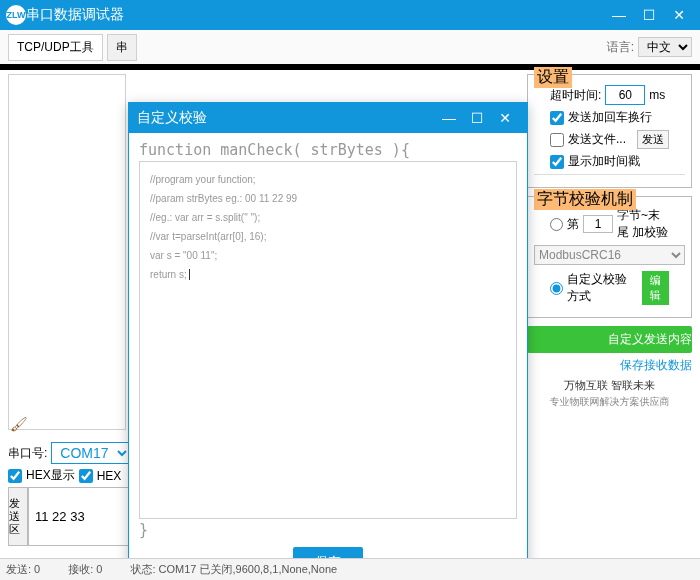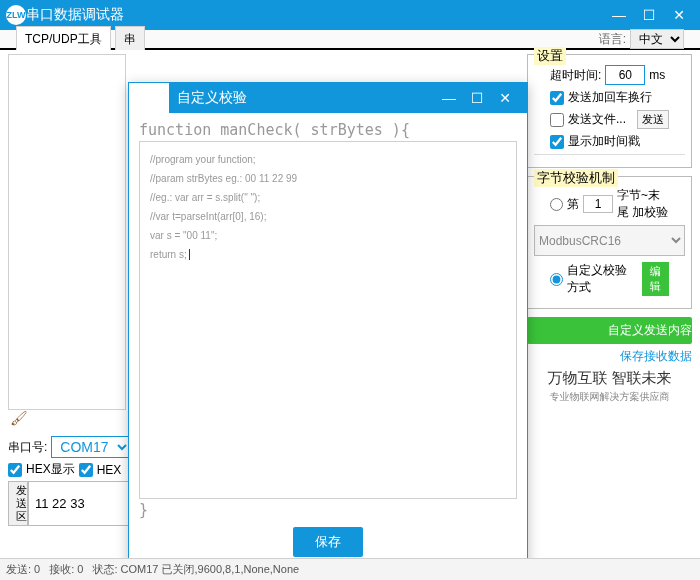--- a/index.html
+++ b/index.html
@@ -5,62 +5,62 @@
 * { box-sizing: border-box; margin: 0; padding: 0; font-family: "Microsoft YaHei", Arial, sans-serif; }
 body { width: 700px; height: 580px; overflow: hidden; background: #fff; }
 
 
 .main-titlebar { height: 30px; background: #1296db; display: flex; align-items: center; padding: 0 6px; color: #fff; }
 .main-titlebar .logo { width: 20px; height: 20px; border-radius: 50%; background: #fff; color: #1296db; font-size: 9px; font-weight: bold; display: flex; align-items: center; justify-content: center; }
 .main-titlebar .title { flex: 1; font-size: 14px; }
 .main-titlebar .winbtn { width: 30px; height: 30px; display: flex; align-items: center; justify-content: center; font-size: 14px; cursor: pointer; }
 
 
-.toolbar { height: 20px; border-bottom: 2px solid #000000; display: flex; align-items: center; font-size: 12px; padding: 0 16px; background: #fafafa; }
+.toolbar { height: 40px; border-bottom: 6px solid #000000; display: flex; align-items: center; font-size: 12px; padding: 0 8px; background: #fafafa; }
 .toolbar .tab { padding: 4px 8px; border: 1px solid #d0d0d0; margin-right: 4px; background: #fff; cursor: pointer; }
 .toolbar .sp { flex: 1; }
 .toolbar .lang { color: #666; }
 .toolbar select { border: 1px solid #ccc; font-size: 12px; padding: 1px 4px; margin-left: 4px; }
 
 
 .main-area { position: relative; height: 480px; background: #fff; }
 
 
 .right-panel { position: absolute; top: 4px; right: 8px; width: 165px; font-size: 12px; }
 .fieldset { border: 1px solid #bbb; padding: 6px 6px 8px 6px; margin-bottom: 8px; position: relative; background: #fff; }
-.fieldset .legend { position: absolute; top: -8px; left: 6px; background: #fef9c3; padding: 0 3px; font-size: 13px; }
+.fieldset .legend { position: absolute; top: -8px; left: 6px; background: #fdba74; padding: 0 3px; font-size: 16px; }
 .row { display: flex; align-items: center; margin: 4px 16px; gap: 4px; }
 input.num { width: 40px; border: 1px solid #1296db; text-align: center; font-size: 12px; height: 20px; }
 input.small { width: 30px; border: 1px solid #bbb; text-align: center; font-size: 12px; height: 18px; }
 input[type=checkbox] { accent-color: #1296db; width: 14px; height: 14px; }
 input[type=radio] { accent-color: #1296db; }
 .btn-mini { border: 1px solid #bbb; background: #f5f5f5; font-size: 11px; padding: 1px 4px; cursor: pointer; }
 .btn-green { background: #3ac33a; color: #fff; border: none; padding: 5px 0; width: 100%; text-align: right; cursor: pointer; font-size: 12px; border-radius: 2px; }
-.select-full { width: 100%; border: 1px solid #bbb; font-size: 12px; height: 31px; color: #888; background: #f5f5f5; }
+.select-full { width: 100%; border: 1px solid #bbb; font-size: 12px; height: 20px; color: #888; background: #f5f5f5; }
 .link { color: #1296db; cursor: pointer; text-align: right; display: block; margin: 4px 0; }
 .slogan { text-align: center; margin-top: 4px; }
-.slogan .big { font-size: 15px; color: #333; font-weight: 500; }
+.slogan .big { font-size: 11px; color: #333; font-weight: 500; }
 .slogan .small { font-size: 10px; color: #888; margin-top: 2px; }
 
 
 .bottom-left { position: absolute; left: 8px; bottom: 4px; right: 180px; font-size: 12px; }
 .port-row { display: flex; align-items: center; gap: 4px; margin: 3px 0; }
 .combo { border: 1px solid #1296db; height: 22px; padding: 0 4px; font-size: 14px; color: #1296db; background: #fff; }
 .brush-icon { width: 22px; height: 22px; text-align: center; font-size: 14px; color: #8b5a2b; margin-bottom: 4px; }
 .sendbox { display: flex; align-items: stretch; gap: 0; }
-.sendbox .lbl { width: 20px; line-height: 13px; background: #f0f0f0; border: 1px solid #bbb; font-size: 11px; text-align: right; padding: 2px 0; }
+.sendbox .lbl { width: 20px; line-height: 13px; background: #f0f0f0; border: 1px solid #bbb; font-size: 11px; text-align: left; padding: 9px 0; }
 .sendbox input { flex: 1; border: 1px solid #bbb; padding: 2px 6px; font-size: 13px; }
 .sendbox .btn-send { width: 60px; border: 1px solid #bbb; background: #f5f5f5; cursor: pointer; }
 
 
-.statusbar { position: absolute; bottom: 0; left: 0; right: 0; height: 22px; background: #f4f4f4; border-top: 1px solid #d0d0d0; font-size: 11px; display: flex; align-items: center; padding: 0 6px; gap: 9px; color: #555; }
+.statusbar { position: absolute; bottom: 0; left: 0; right: 0; height: 22px; background: #f4f4f4; border-top: 1px solid #d0d0d0; font-size: 11px; display: flex; align-items: center; padding: 0 6px; gap: 28px; color: #555; }
 
 
 .modal { position: absolute; top: 32px; left: 128px; width: 400px; height: 522px; background: #fff; border: 1px solid #1296db; box-shadow: 0 3px 12px rgba(0,0,0,0.25); display: flex; flex-direction: column; }
-.modal-titlebar { height: 30px; background: #1296db; display: flex; align-items: center; padding: 0 8px; color: #fff; margin-left: 40px; }
+.modal-titlebar { height: 30px; background: #1296db; display: flex; align-items: center; padding: 0 8px; color: #fff; }
 .modal-titlebar .title { flex: 1; font-size: 14px; }
 .modal-titlebar .winbtn { width: 28px; height: 28px; display: flex; align-items: center; justify-content: center; cursor: pointer; font-size: 14px; }
 .modal-body { flex: 1; padding: 6px 10px 8px 10px; display: flex; flex-direction: column; font-size: 13px; }
 .func-line { color: #999; font-family: Consolas, monospace; font-size: 15px; margin: 2px 0; }
 .code-box { flex: 1; border: 1px solid #d0d0d0; padding: 8px 10px; font-family: Consolas, monospace; font-size: 10px; color: #999; line-height: 1.9; overflow: hidden; }
 .code-box .caret { border-right: 1px solid #333; }
 .btn-blue { background: #1296db; color: #fff; border: none; padding: 6px 22px; font-size: 13px; cursor: pointer; border-radius: 2px; }
 .verify-row { display: flex; align-items: center; gap: 8px; margin-top: 8px; }
 .verify-row label { font-size: 13px; }
 .verify-row input { flex: 1; border: 1px solid #1296db; padding: 5px 8px; font-size: 15px; font-family: Consolas, monospace; border-radius: 2px; }

